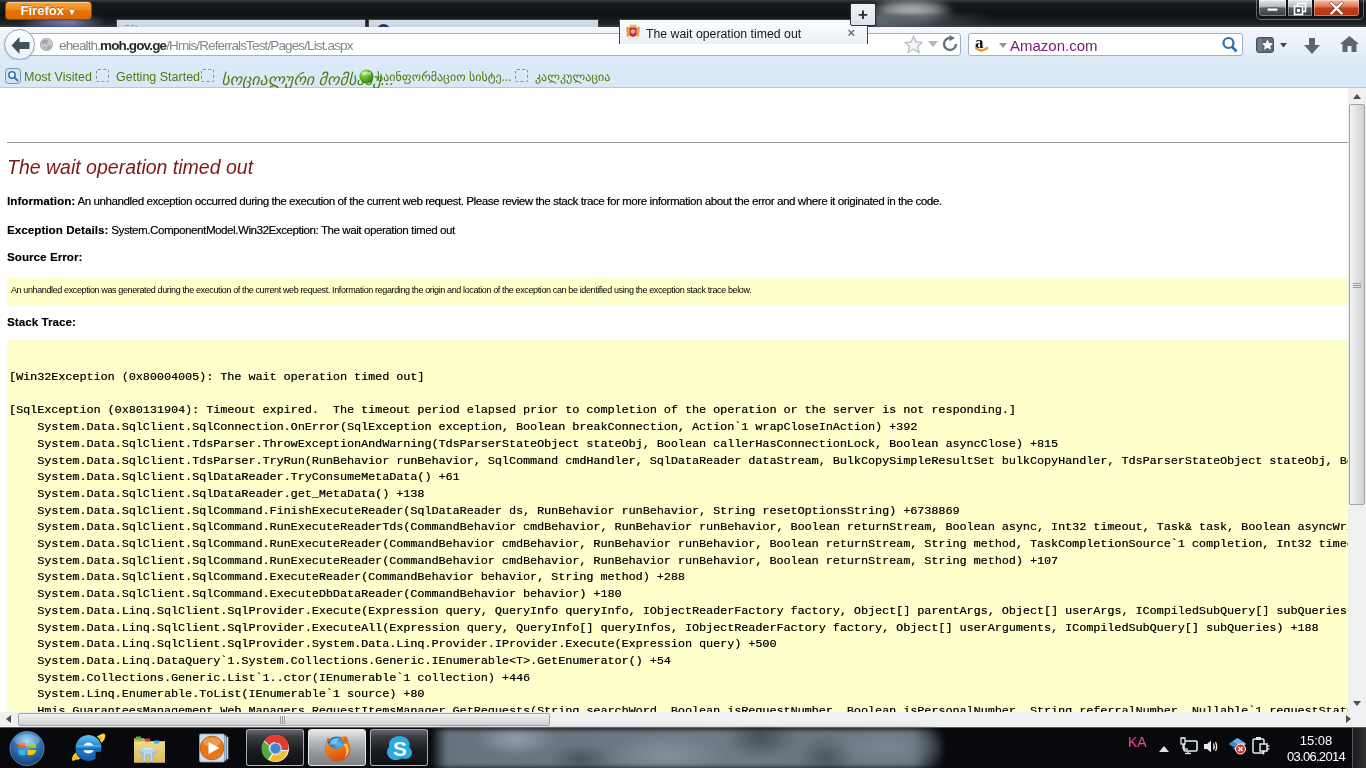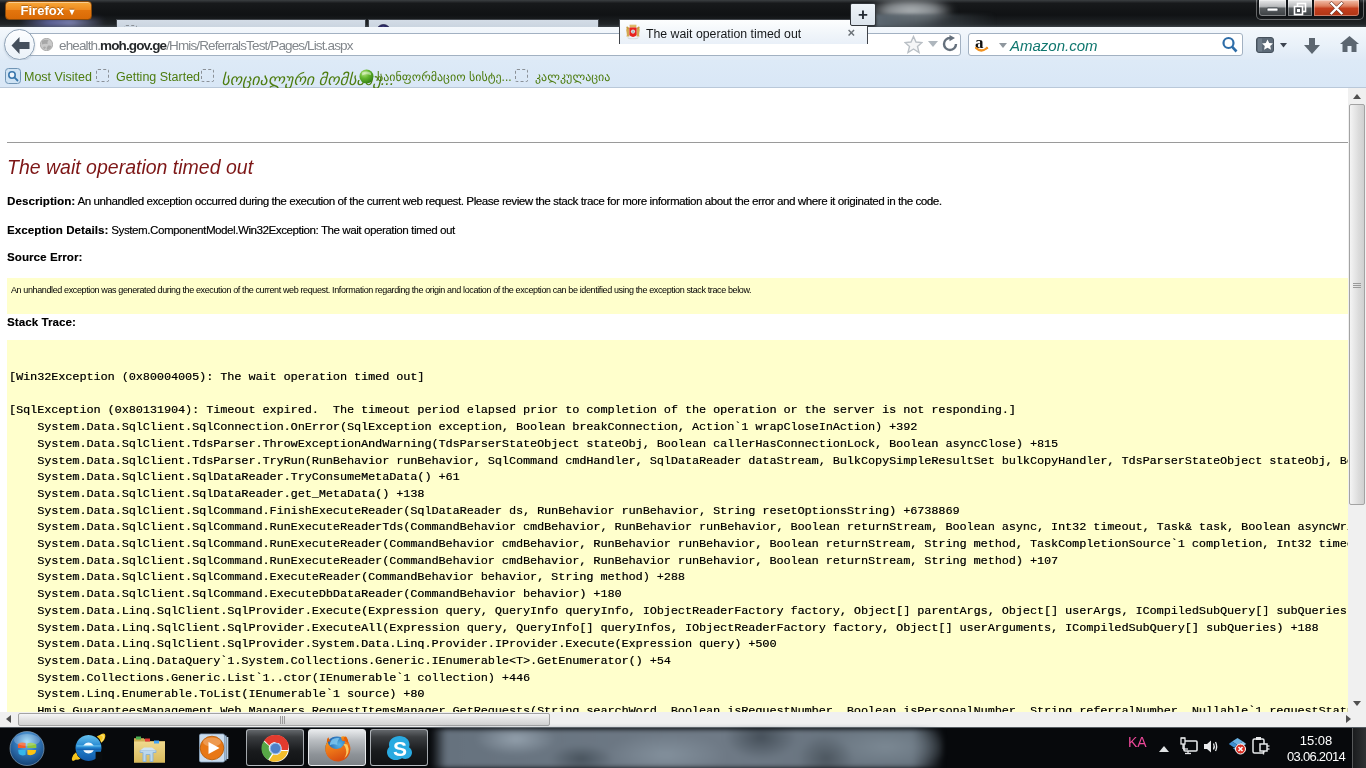--- a/index.html
+++ b/index.html
@@ -43,40 +43,40 @@
   background:linear-gradient(180deg,#fdfeff 0%,#eaf1f8 100%); border:1.4px solid #8ea1b5; box-shadow:0 1px 2px rgba(120,140,160,.35); }
 #backbtn svg { position:absolute; left:5px; top:6px; }
 #urltext { left:59px; top:38px; font-size:13.5px; letter-spacing:-0.87px; color:#82878c; white-space:nowrap; }
 #urltext b { color:#26292c; font-weight:bold; }
 #star { left:904px; top:35px; }
 #rldrop { left:928px; top:41px; width:0; height:0; border-left:5px solid transparent; border-right:5px solid transparent; border-top:6px solid #aeb6bd; }
 #reload { left:941px; top:35px; }
 #searchbox { left:968px; top:33px; width:275px; height:23px; background:#fff; border:1px solid #a2b1c2; border-radius:3px; }
 #amz { left:973px; top:34px; width:22px; height:20px; }
 #sdrop { left:999px; top:43px; width:0; height:0; border-left:4px solid transparent; border-right:4px solid transparent; border-top:5px solid #8f979e; }
-#stext { left:1010px; top:37px; font-size:15px; font-style:italic; color:#0f766e; }
+#stext { left:1010px; top:37px; font-size:15px; color:#701a75; }
 #smag { left:1220px; top:35px; }
 #bmbtn { left:1256px; top:37px; }
 #dlbtn { left:1303px; top:38px; }
 #homebtn { left:1340px; top:36px; }
 
 
 #bmbar { left:0; top:60px; width:1366px; height:28px;
   background:linear-gradient(180deg,#ddeaf7 0%,#d9e7f6 100%); border-bottom:1px solid #b9c8d9; }
 .bmi { position:absolute; top:70px; font-size:12.5px; color:#4d7c0f; white-space:nowrap; }
 .bmbox { position:absolute; top:69px; width:13px; height:13px; border:1px dashed #8a9097; border-radius:2px; }
 
 
 #page { left:0; top:88px; width:1348px; height:624px; background:#fff; overflow:hidden; }
 #h1 { position:absolute; left:5px; top:17px; font-size:21px; letter-spacing:1.66px; color:#ee0000; white-space:nowrap; }
 #hr1 { position:absolute; left:7px; top:54px; width:1341px; height:0; border-top:1px solid #9a9a9a; }
 #h2 { position:absolute; left:7px; top:68px; font-size:19.5px; font-style:italic; color:#7d1616; white-space:nowrap; }
 .pline { position:absolute; left:7px; font-size:11.5px; color:#000; letter-spacing:-0.4px; white-space:nowrap; text-shadow:0.3px 0 0 rgba(0,0,0,0.45); }
 .pline b { letter-spacing:0.1px; }
-#ybox1 { position:absolute; left:7px; top:190px; width:1341px; height:36px; background:#ffffcc; }
+#ybox1 { position:absolute; left:7px; top:190px; width:1341px; height:28px; background:#ffffcc; }
 #ybox1 span { position:absolute; left:4px; top:7px; font-size:9px; letter-spacing:-0.38px; color:#000; white-space:nowrap; }
 #ybox2 { position:absolute; left:7px; top:252px; width:1341px; height:400px; background:#ffffcc; }
 #pre { text-shadow:0.35px 0 0 rgba(0,0,0,0.55); position:absolute; left:9px; top:281px; font-family:"Liberation Mono", monospace; font-size:11.78px; line-height:16.7px; letter-spacing:-0.02px; color:#000; white-space:pre; }
 
 
 #vscroll { left:1348px; top:88px; width:18px; height:624px; background:#f0f0f0; }
 #vthumb { position:absolute; left:1px; top:16px; width:16px; height:401px; background:linear-gradient(90deg,#f4f4f4,#dcdcdc 60%,#d0d0d0); border:1px solid #a3a3a3; border-radius:2px; }
 #hscroll { left:0; top:712px; width:1366px; height:15px; background:#f0f0f0; }
 #hthumb { position:absolute; left:18px; top:1px; width:532px; height:13px; background:linear-gradient(180deg,#f6f6f6,#dedede 60%,#d2d2d2); border:1px solid #a3a3a3; border-radius:2px; }
 .sarrow { position:absolute; width:0; height:0; }
@@ -247,21 +247,21 @@
  <circle cx="7.5" cy="7.5" r="7" fill="url(#grn)"></circle>
  <path d="M3 3.6 Q7 1.4 11.5 3.4 Q12.6 5 11.8 6.2 Q7.5 4.4 3.4 6.4 Q2.4 5 3 3.6 Z" fill="#ffffff" opacity="0.45"></path>
 </svg>
 <span class="bmi" style="left:377px; font-size:12px;">საინფორმაციო სისტე...</span>
 <span class="bmbox" style="left:515px;"></span>
 <span class="bmi" style="left:535px; font-size:12px;">კალკულაცია</span>
 
 <div class="abs" id="page">
   <div id="hr1"></div>
   <div id="h2">The wait operation timed out</div>
-  <div class="pline" style="top:107px;"><b>Description:</b> An unhandled exception occurred during the execution of the current web request. Please review the stack trace for more information about the error and where it originated in the code.</div>
+  <div class="pline" style="top:107px;"><b>Information:</b> An unhandled exception occurred during the execution of the current web request. Please review the stack trace for more information about the error and where it originated in the code.</div>
   <div class="pline" style="top:136px;"><b>Exception Details:</b> System.ComponentModel.Win32Exception: The wait operation timed out</div>
   <div class="pline" style="top:163px;"><b>Source Error:</b></div>
   <div id="ybox1">
       <span>An unhandled exception was generated during the execution of the current web request. Information regarding the origin and location of the exception can be identified using the exception stack trace below.</span>
     </div>
   <div class="pline" style="top:228px;"><b>Stack Trace:</b></div>
   <div id="ybox2"></div>
   <div id="pre">[Win32Exception (0x80004005): The wait operation timed out]
 
 [SqlException (0x80131904): Timeout expired.  The timeout period elapsed prior to completion of the operation or the server is not responding.]

